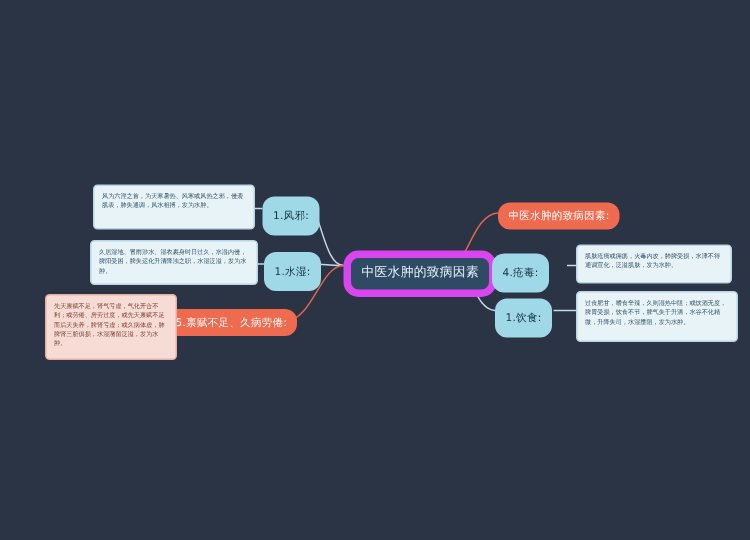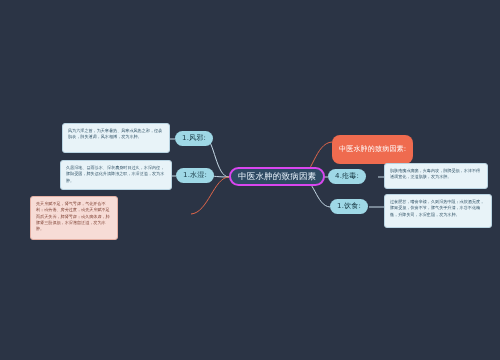--- a/index.html
+++ b/index.html
@@ -19,37 +19,37 @@
     font-size:7.5px;
     line-height:1;
     letter-spacing:.2px;
     white-space:nowrap;
     box-sizing:border-box;
     padding:0 7px;
   }
   .node.root{
     background:#2f4a63;
     color:#e8f2fb;
-    border:2px solid #d946ef;
+    border:5px solid #d946ef;
     font-size:8.5px;
-    height:19px;
+    height:31px;
     border-radius:10px;
   }
   .node.blue{
     background:#9fd8e6;
     color:#123murk;
     color:#14333f;
-    height:15px;
+    height:26px;
     border-radius:8px;
     font-size:7px;
   }
   .node.orange{
     background:#ef6b4f;
     color:#ffffff;
-    height:29px;
+    height:18px;
     border-radius:8px;
     font-size:7px;
   }
 
   .tbox{
     position:absolute;
     box-sizing:border-box;
     border-radius:3px;
     font-size:4.1px;
     line-height:1.55;
@@ -89,20 +89,21 @@
     <path d="M378,177 L384,177" stroke="#c6d9e6" stroke-width="1" fill="none"></path>
     <path d="M369,207 L384,207" stroke="#c6d9e6" stroke-width="1" fill="none"></path>
   </svg>
 
   <div class="node root" style="left:229px;top:167px;">中医水肿的致病因素</div>
 
   <div class="node blue" style="left:175px;top:131px;">1.风邪:</div>
 
   <div class="node blue" style="left:176px;top:168px;">1.水湿:</div>
 
+  <div class="node orange" style="left:110px;top:206px;">5.禀赋不足、久病劳倦:</div>
 
   <div class="node orange" style="left:332px;top:135px;">中医水肿的致病因素:</div>
 
   <div class="node blue" style="left:328px;top:169px;">4.疮毒:</div>
 
   <div class="node blue" style="left:330px;top:199px;">1.饮食:</div>
 
   <div class="tbox blue" style="left:62px;top:123px;width:108px;height:30px;">风为六淫之首，为天寒暑热、风寒或风热之邪，侵袭肌表，肺失通调，风水相搏，发为水肿。</div>
 
   <div class="tbox blue" style="left:60px;top:160px;width:112px;height:30px;">久居湿地、冒雨涉水、湿衣裹身时日过久，水湿内侵，脾阳受困，脾失运化升清降浊之职，水湿泛溢，发为水肿。</div>

